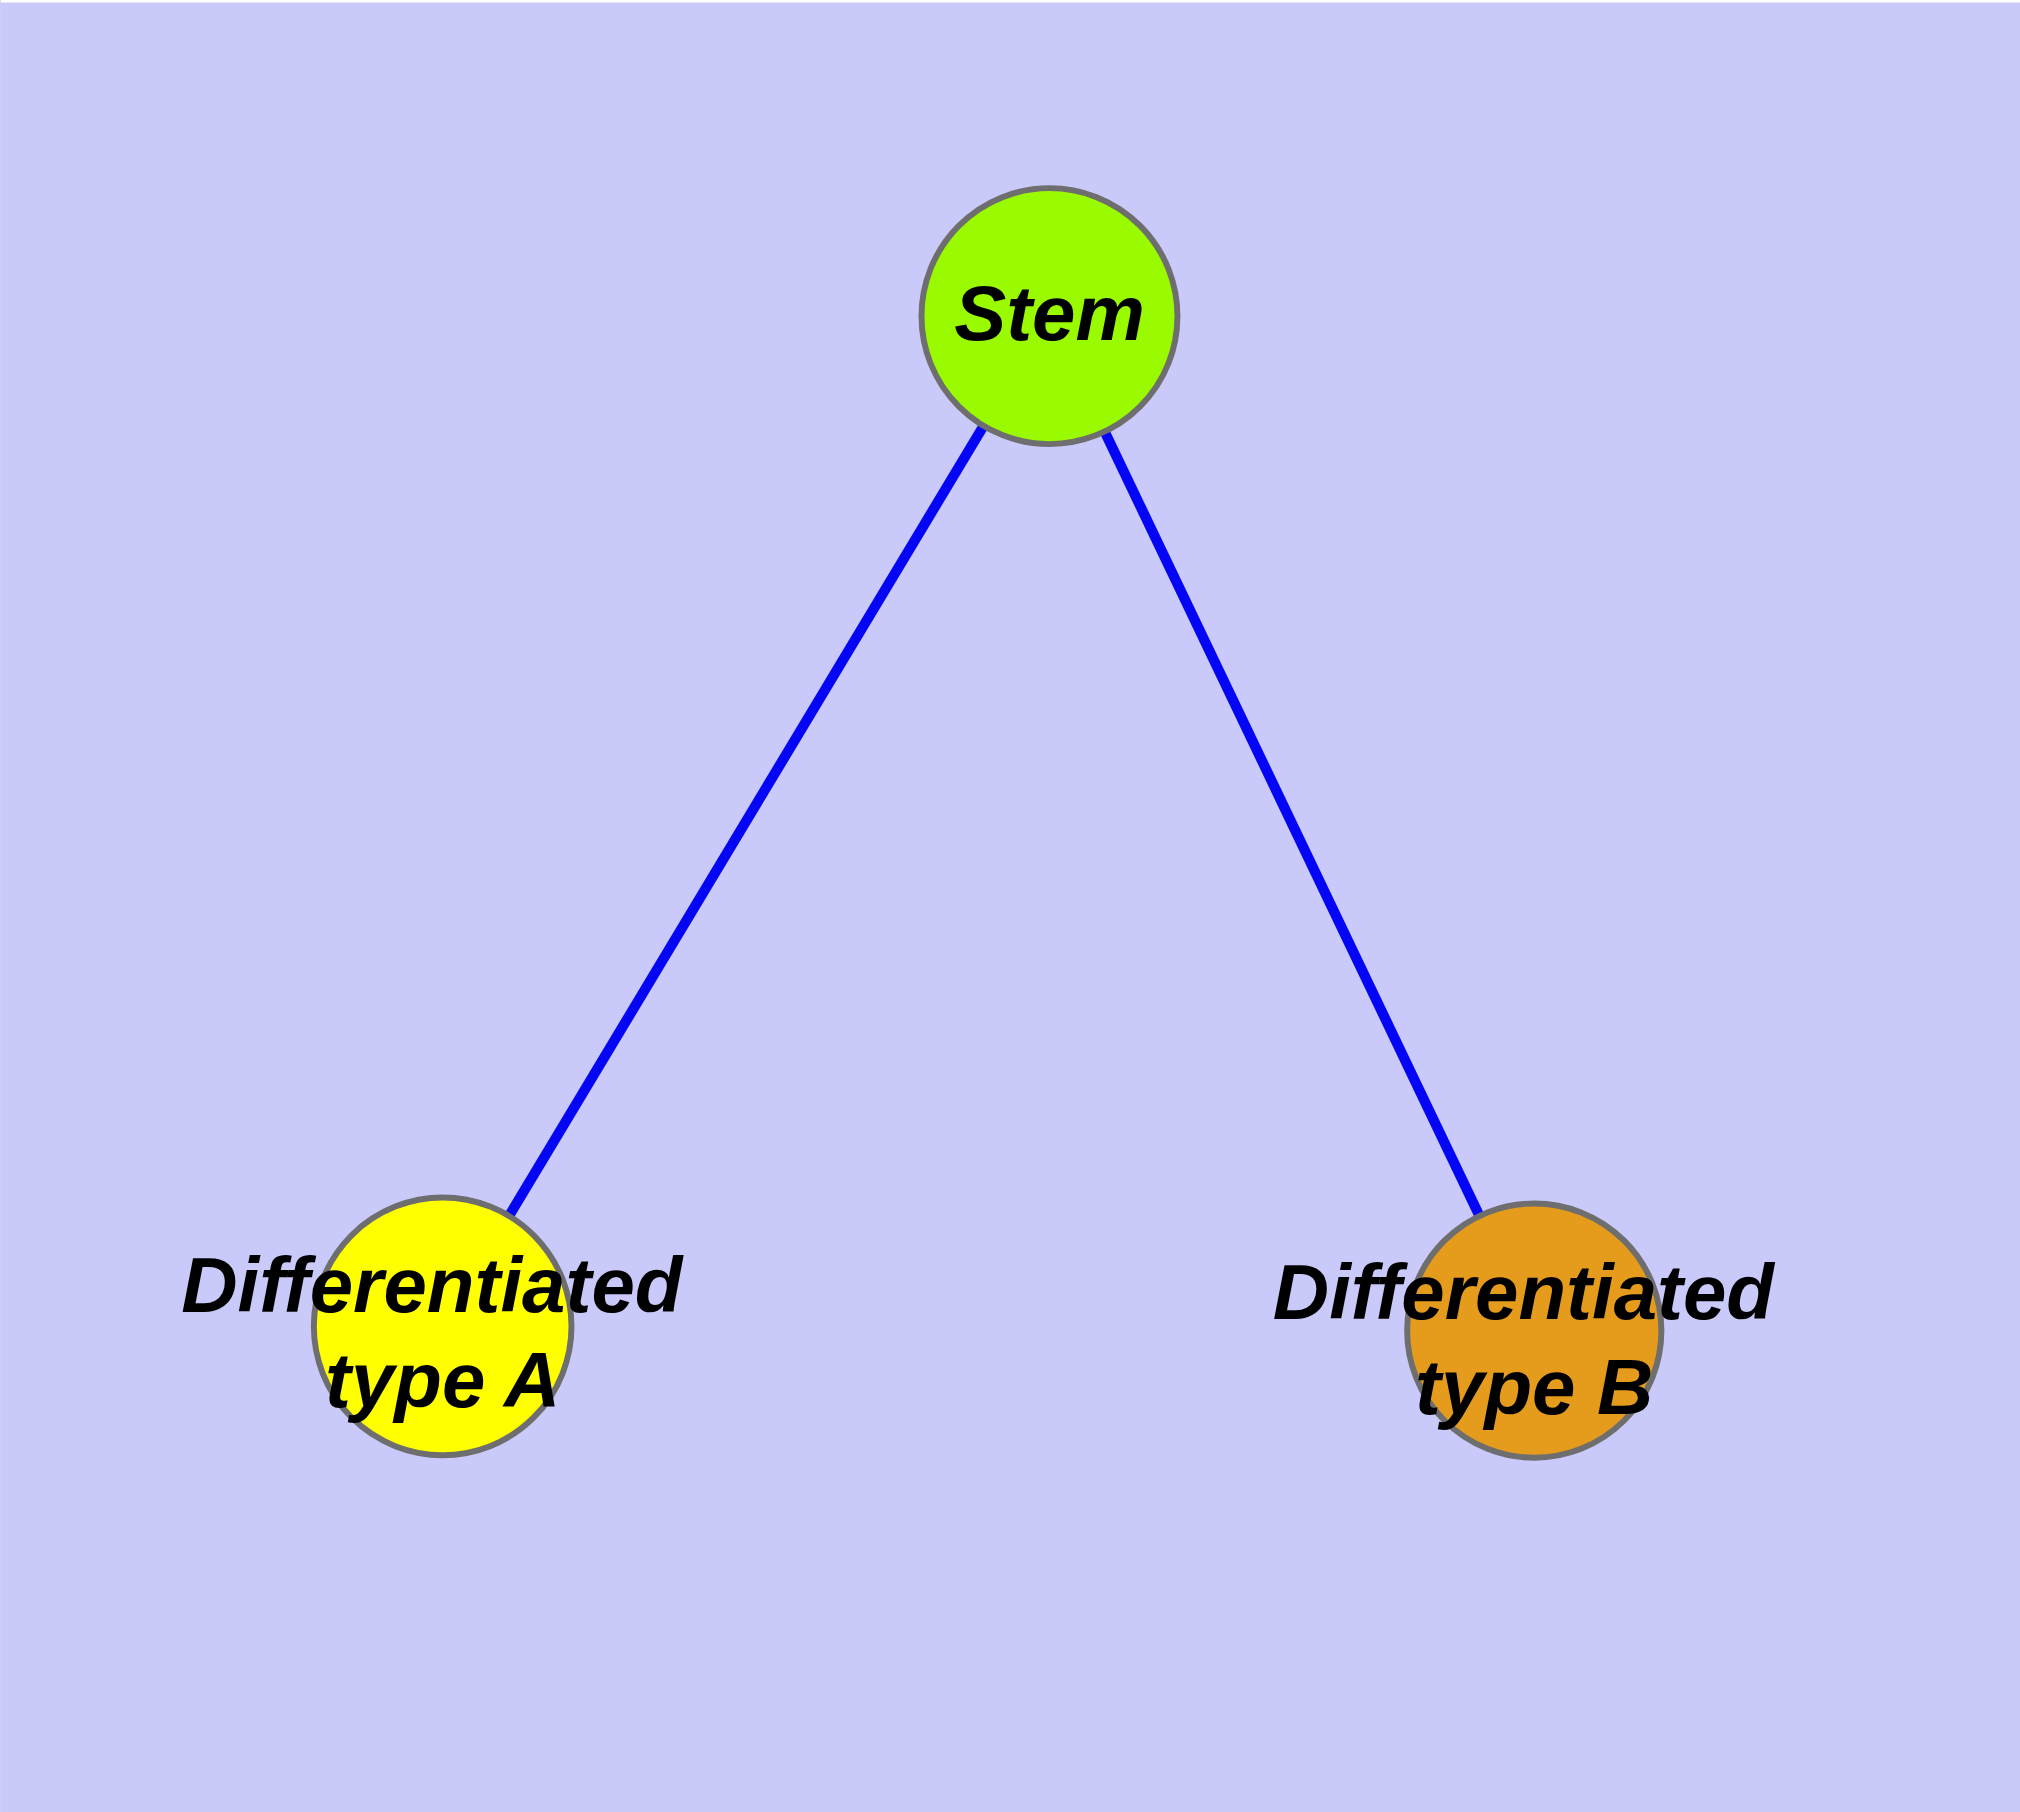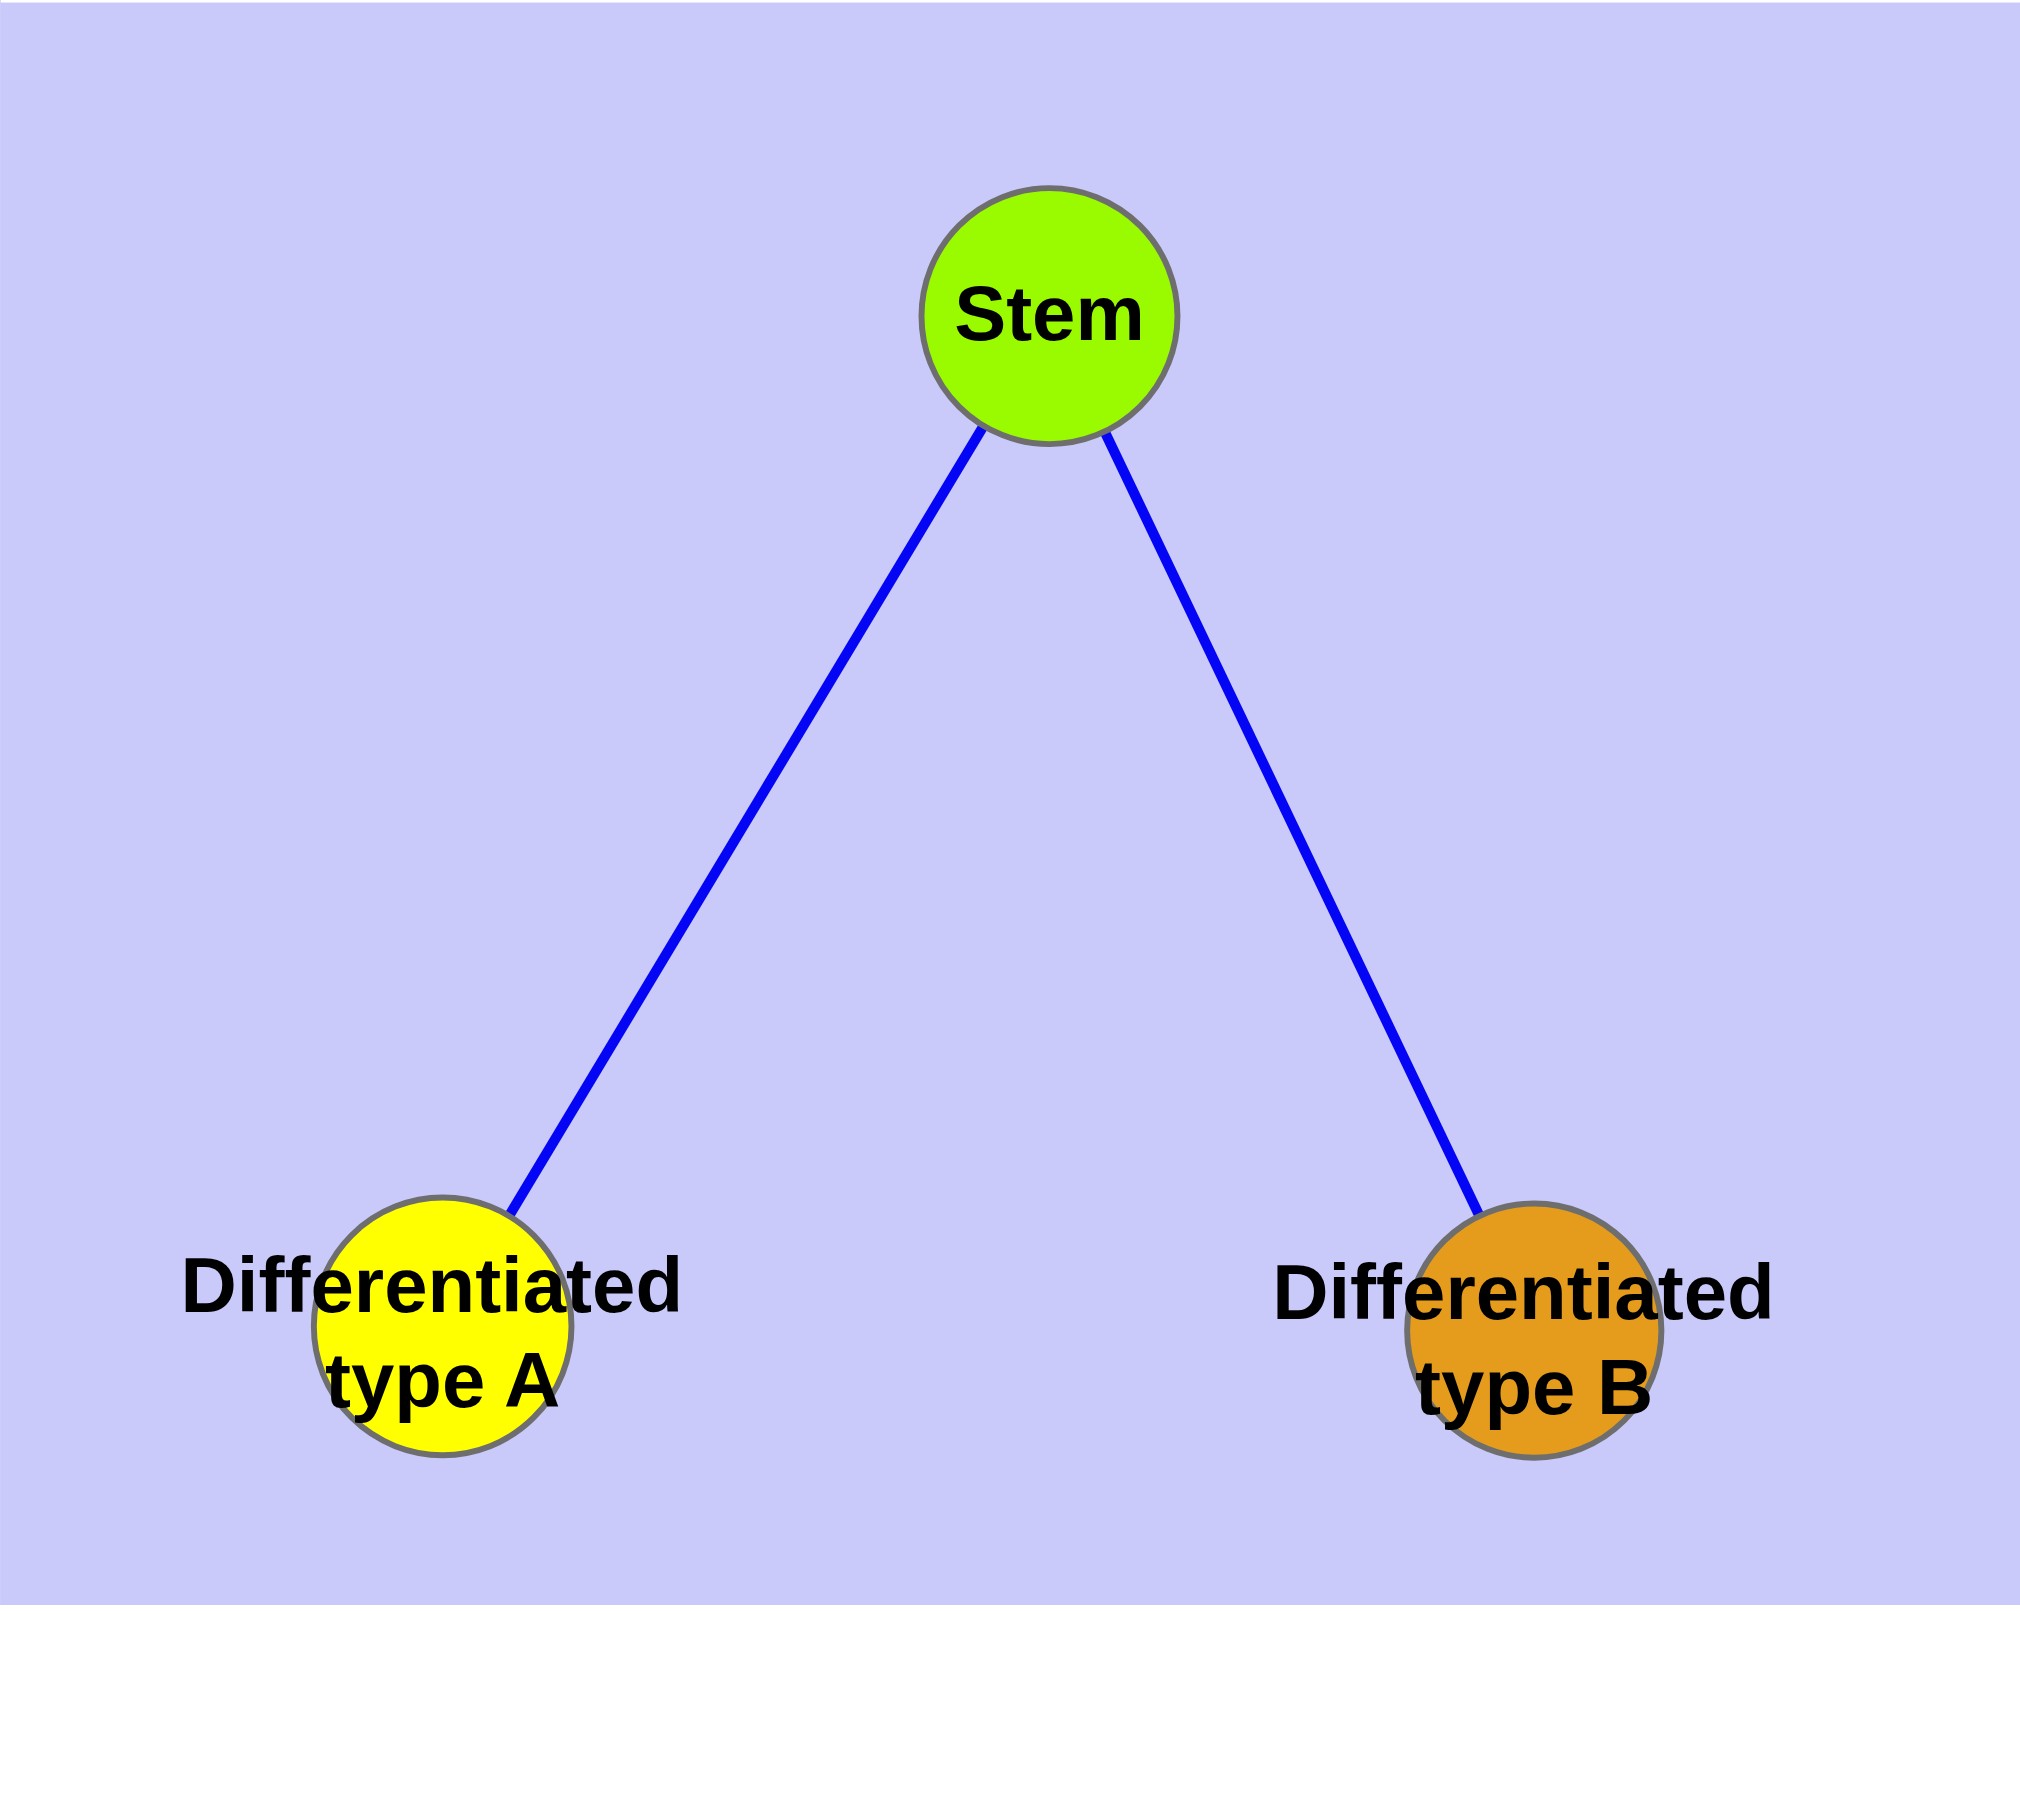--- a/index.html
+++ b/index.html
@@ -3,23 +3,24 @@
 <meta charset="utf-8">
 <style>
   html, body {
     margin: 0;
     padding: 0;
     background: #ffffff;
   }
   .stage {
     position: relative;
     width: 2021px;
-    height: 1605px;
+    height: 1812px;
     overflow: hidden;
     background: #8b5cf6;
+    font-style: italic;
   }
   .stage svg {
     display: block;
   }
   .nlabel {
     font-family: "Liberation Sans", sans-serif;
     font-weight: bold;
     font-size: 92px;
     text-anchor: middle;
   }

